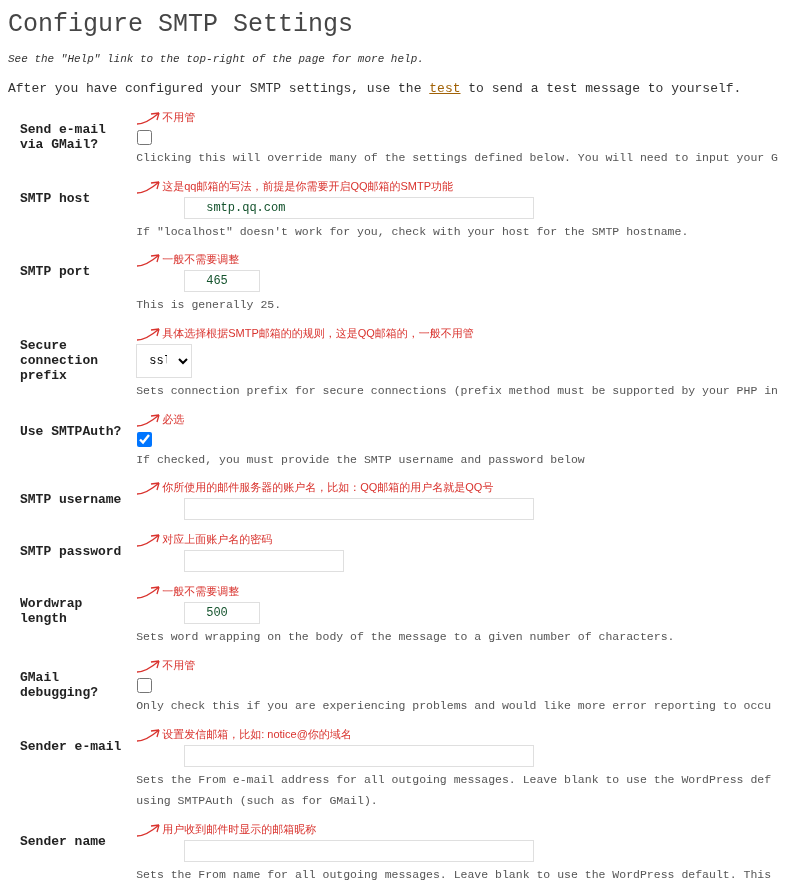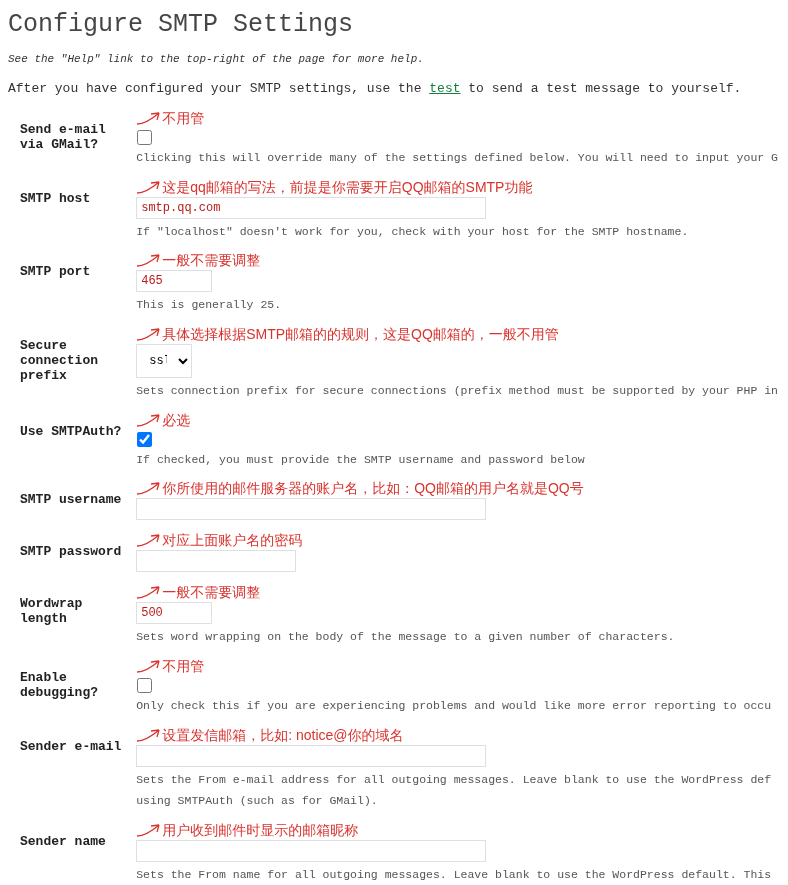--- a/index.html
+++ b/index.html
@@ -34,21 +34,21 @@
     font-size: 11px;
     color: #333;
     margin: 14px 0 0 8px;
   }
   .intro {
     font-size: 13px;
     color: #333;
     margin: 16px 0 0 8px;
   }
   .intro a {
-    color: #15803d;
+    color: #a16207;
     text-decoration: underline;
   }
   table.form-table {
     width: 100%;
     border-collapse: collapse;
     margin-top: 8px;
   }
   table.form-table th {
     text-align: left;
     vertical-align: top;
@@ -59,47 +59,48 @@
     color: #222;
     font-family: "Liberation Mono", "DejaVu Sans Mono", monospace;
   }
   table.form-table td {
     vertical-align: top;
     padding: 6px 10px 6px 0;
   }
   .ann {
     position: relative;
     color: #d9332e;
-    font-size: 14px;
+    font-size: 11px;
     font-family: "Liberation Sans", sans-serif;
     height: 16px;
     margin: 0 0 2px 24px;
     white-space: nowrap;
   }
   .ann .arrow {
     position: absolute;
     left: -24px;
     top: 1px;
     width: 24px;
     height: 14px;
     display: block;
   }
   .ann .txt {
     display: inline-block;
     padding-left: 2px;
   }
   input[type="text"] {
     font-family: "Liberation Mono", "DejaVu Sans Mono", monospace;
     font-size: 12px;
-    padding: 3px 4px;
+    padding: 3px 21px;
     border: 1px solid #dfdfdf;
     background: #fff;
-    color: #b91c1c;
+    color: #14532d;
     box-sizing: border-box;
     outline: none;
+    margin-left: 48px;
   }
   input.wide {
     width: 350px;
   }
   input.mid {
     width: 160px;
   }
   input.small {
     width: 76px;
   }
@@ -263,21 +264,21 @@
               <path d="M23 2 L15 3 M23 2 L21 9" stroke="#d9332e" stroke-width="1.3" fill="none"></path>
             </svg>
             <span class="txt">一般不需要调整</span>
           </div>
           <input type="text" class="small" value="500" style="">
           <div class="desc">Sets word wrapping on the body of the message to a given number of characters.</div>
         </td>
       </tr>
 
       <tr>
-        <th>Enable debugging?</th>
+        <th>GMail debugging?</th>
         <td>
           <div class="ann">
             <svg class="arrow" viewBox="0 0 24 14">
               <path d="M1 13 C8 13 16 8 23 2" stroke="#d9332e" stroke-width="1.3" fill="none"></path>
               <path d="M23 2 L15 3 M23 2 L21 9" stroke="#d9332e" stroke-width="1.3" fill="none"></path>
             </svg>
             <span class="txt">不用管</span>
           </div>
           <div class="ck-wrap">
             <input type="checkbox" style="">

